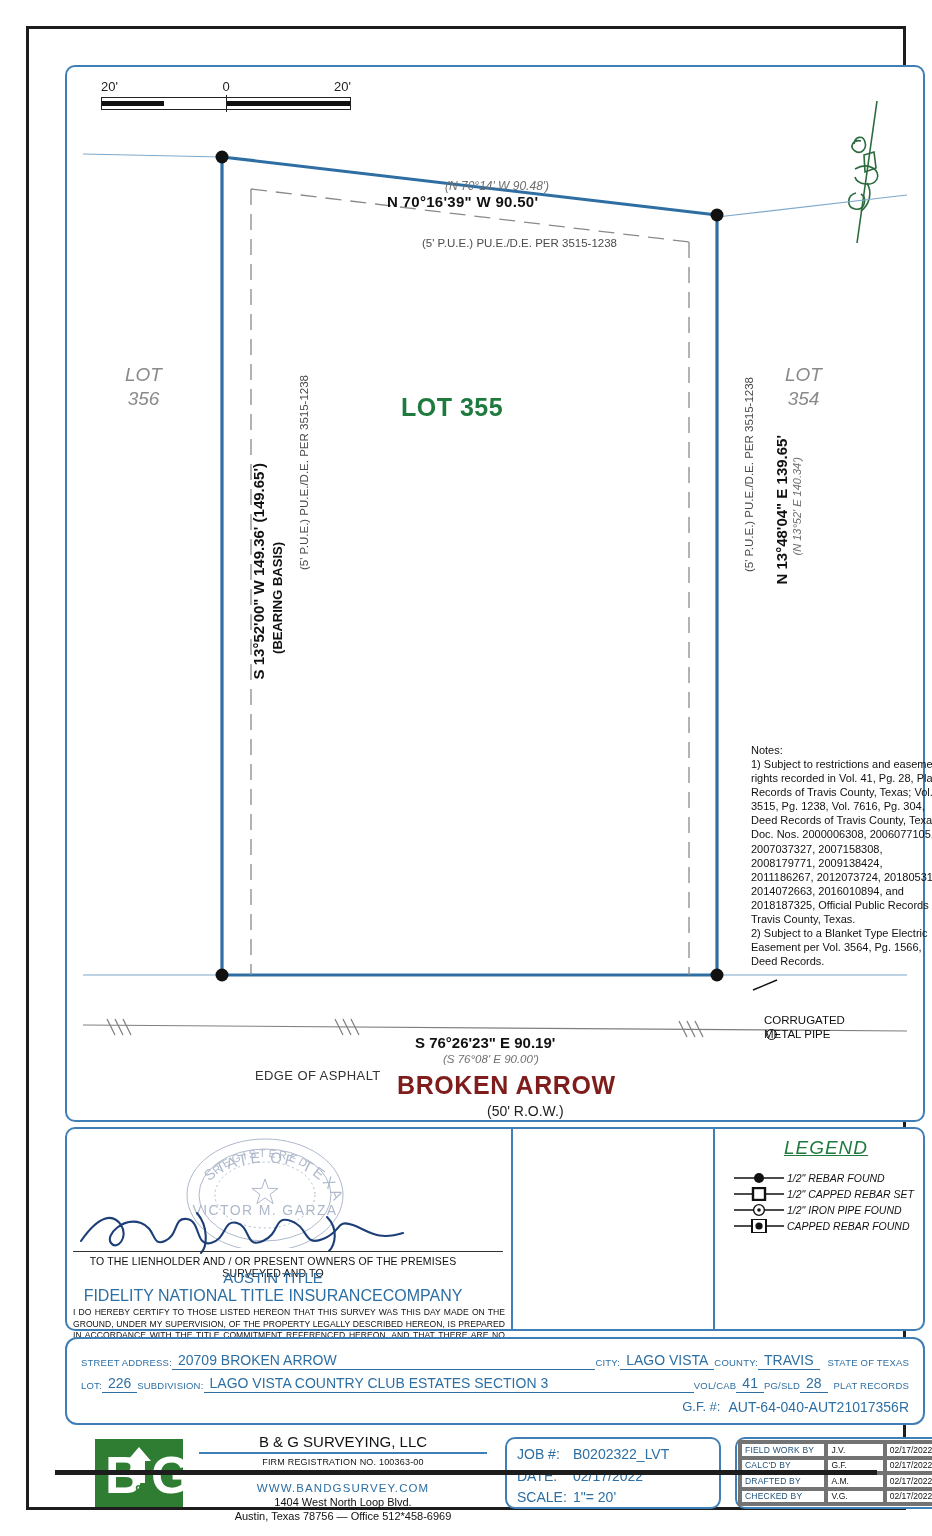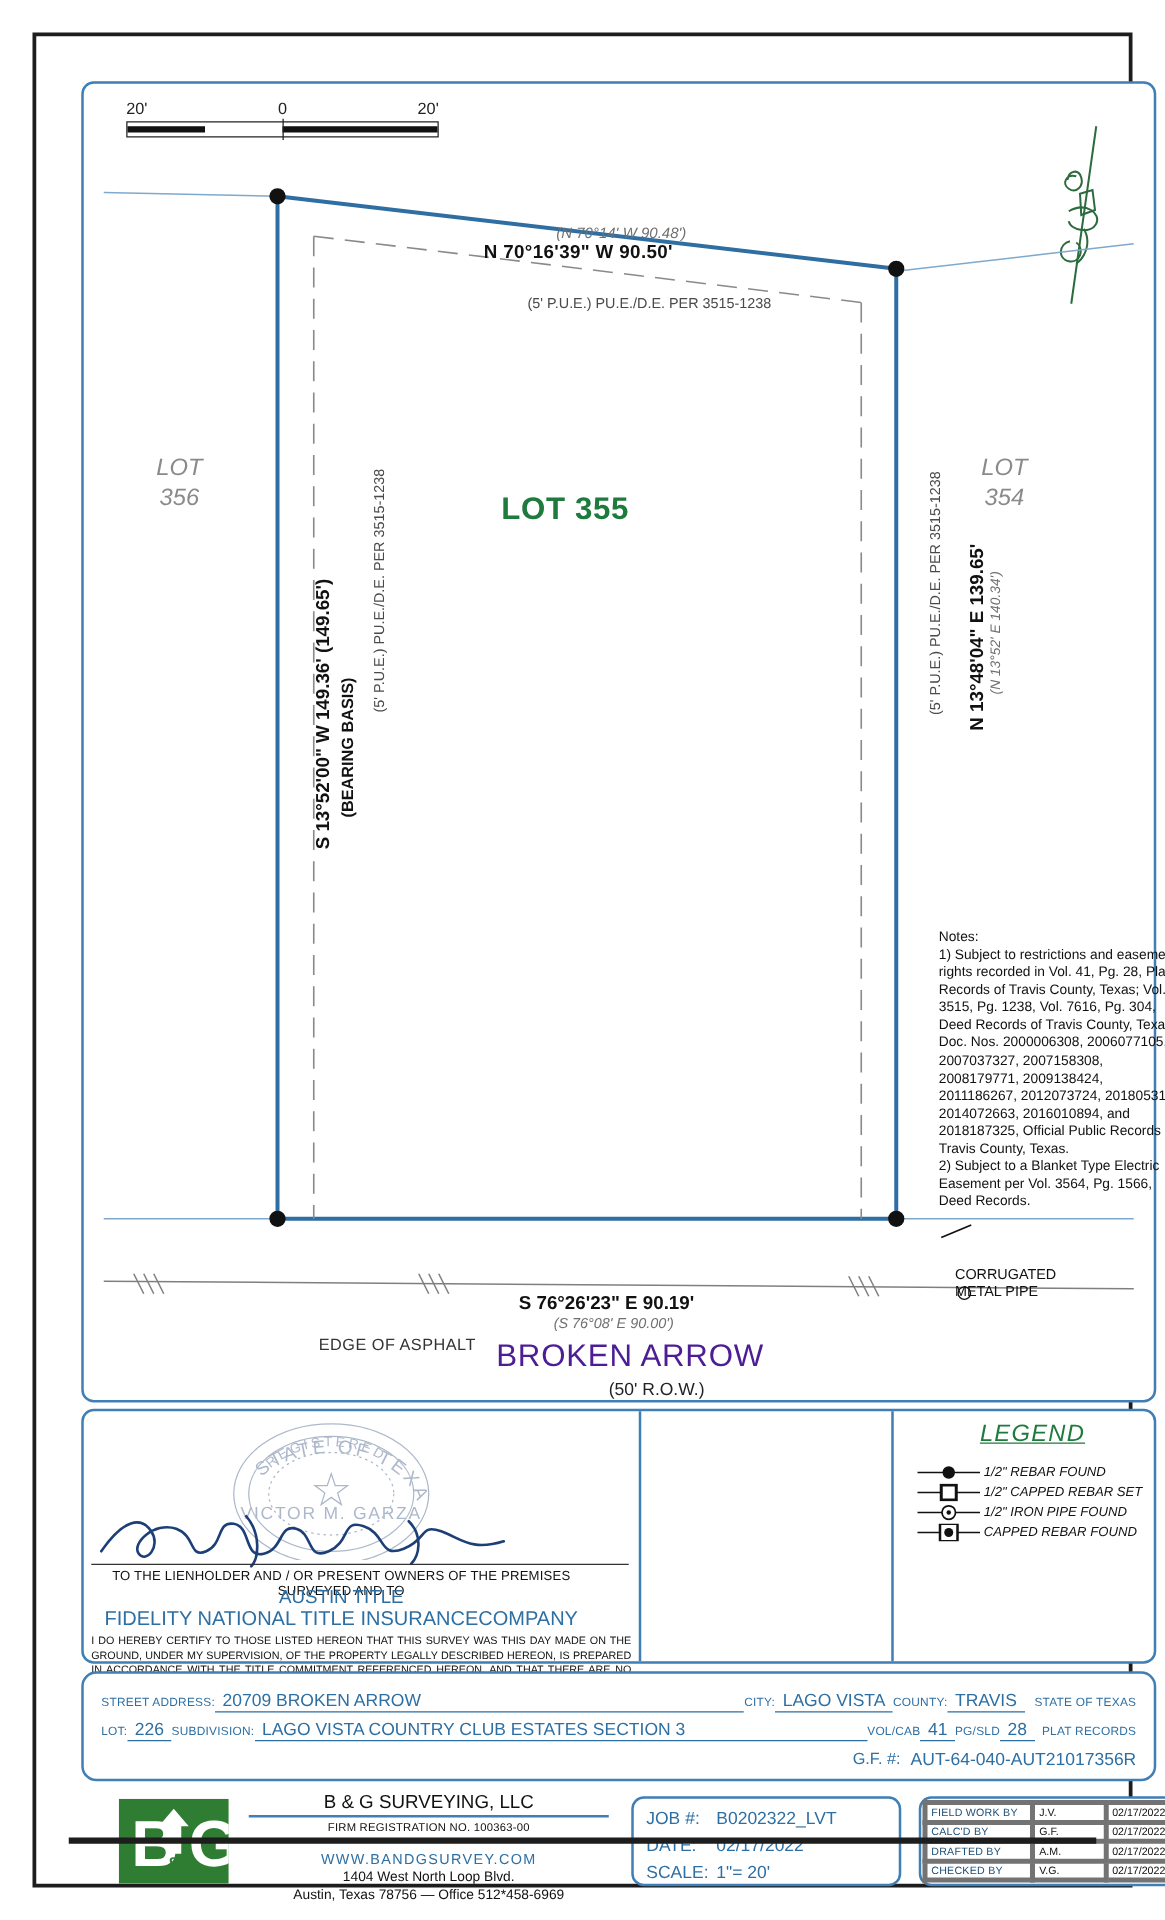--- a/index.html
+++ b/index.html
@@ -94,21 +94,21 @@
   #notes-block {
     position:absolute; left:684px; top:676px; width:196px;
     font-size:11px; line-height:1.28; color:#111;
   }
   #notes-block .nt { margin:0; }
 
   #cmp-callout { position:absolute; left:697px; top:946px; font-size:11.5px; line-height:1.22; color:#111; }
   #cmp-circle { position:absolute; left:699px; top:962px; width:11px; height:11px; border:1.4px solid #111; border-radius:50%; }
 
   #lbl-edge-asphalt { left:188px; top:1001px; font-size:13px; letter-spacing:.4px; color:#333; }
-  #lbl-street { left:330px; top:1004px; font-size:25px; font-weight:normal; color:#4c1d95; letter-spacing:.6px; }
+  #lbl-street { left:330px; top:1004px; font-size:25px; font-weight:bold; color:#7f1d1d; letter-spacing:.6px; }
   #lbl-row { left:420px; top:1036px; font-size:14px; color:#222; }
 
   
   #cert-panel { left:36px; top:1098px; width:860px; height:204px; }
   #cert-divider-1 { position:absolute; left:444px; top:0; bottom:0; width:2px; background:#3f7fb5; }
   #cert-divider-2 { position:absolute; left:646px; top:0; bottom:0; width:2px; background:#3f7fb5; }
 
   #seal { position:absolute; left:108px; top:4px; width:180px; height:115px; opacity:.55; }
   #signature { position:absolute; left:10px; top:78px; width:330px; height:48px; }
   #sig-rule { position:absolute; left:6px; top:122px; width:430px; height:1px; background:#333; }

